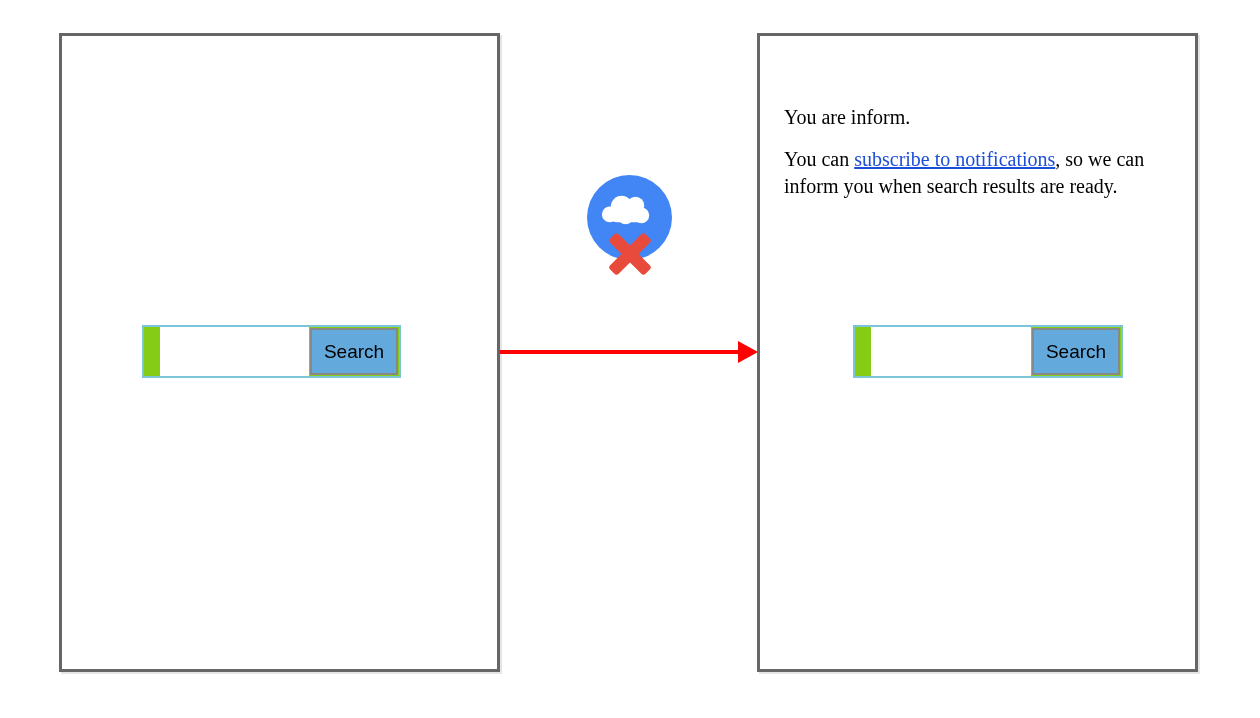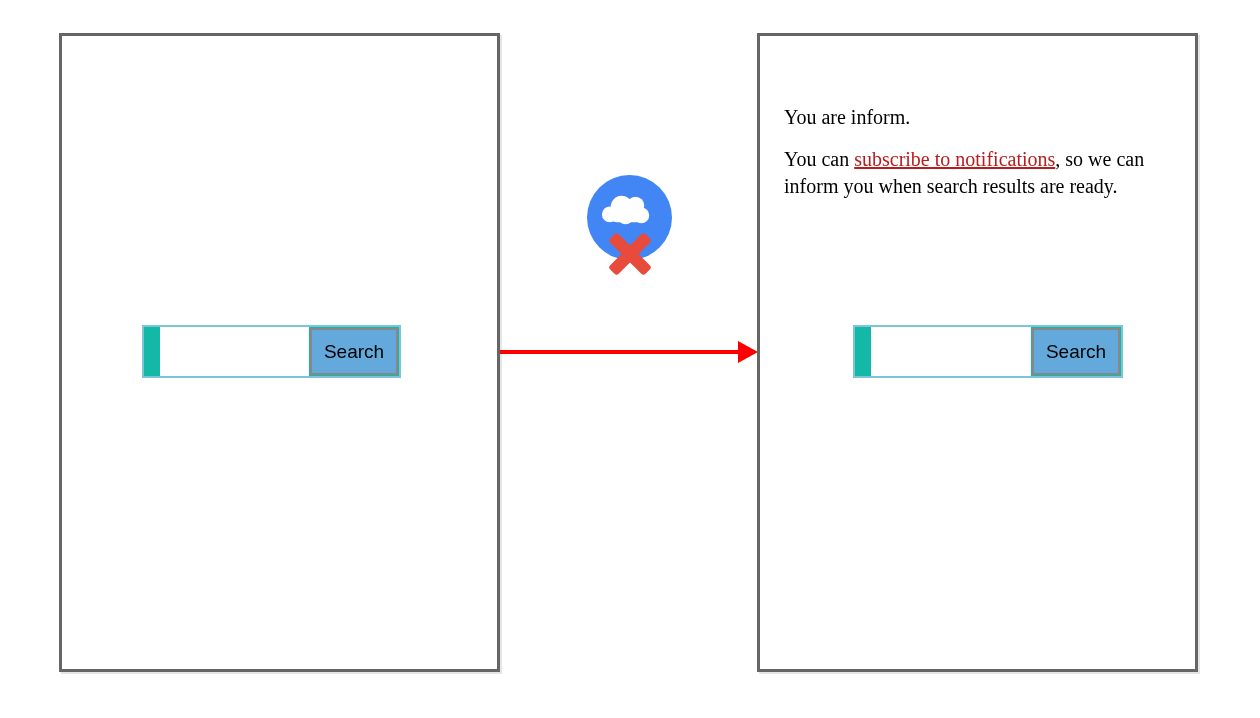--- a/index.html
+++ b/index.html
@@ -23,21 +23,21 @@
   }
   .frame.left  { left: 59px; }
   .frame.right { left: 757px; }
 
   
   .search-form {
     position: absolute;
     display: flex;
     align-items: stretch;
     height: 53px;
-    background: #14b8a6;
+    background: #84cc16;
     border: 2px solid #7cc5d9;
     padding-left: 16px;
   }
   .frame.left  .search-form { left: 80px;  top: 289px; width: 259px; }
   .frame.right .search-form { left: 93px;  top: 289px; width: 270px; }
   .search-form input {
     flex: 1 1 auto;
     min-width: 0;
     border: none;
     outline: none;
@@ -108,21 +108,21 @@
     position: absolute;
     left: 24px; top: 68px;
     width: 404px;
     font-family: "Liberation Serif", serif;
     font-size: 20px;
     line-height: 27px;
     color: #000000;
   }
   .message p { margin: 0 0 15px 0; }
   .message a {
-    color: #b91c1c;
+    color: #1d4ed8;
     text-decoration: underline;
     cursor: pointer;
   }
 </style>
 </head>
 <body>
 
 <div class="canvas">
 
   <div class="frame left">

